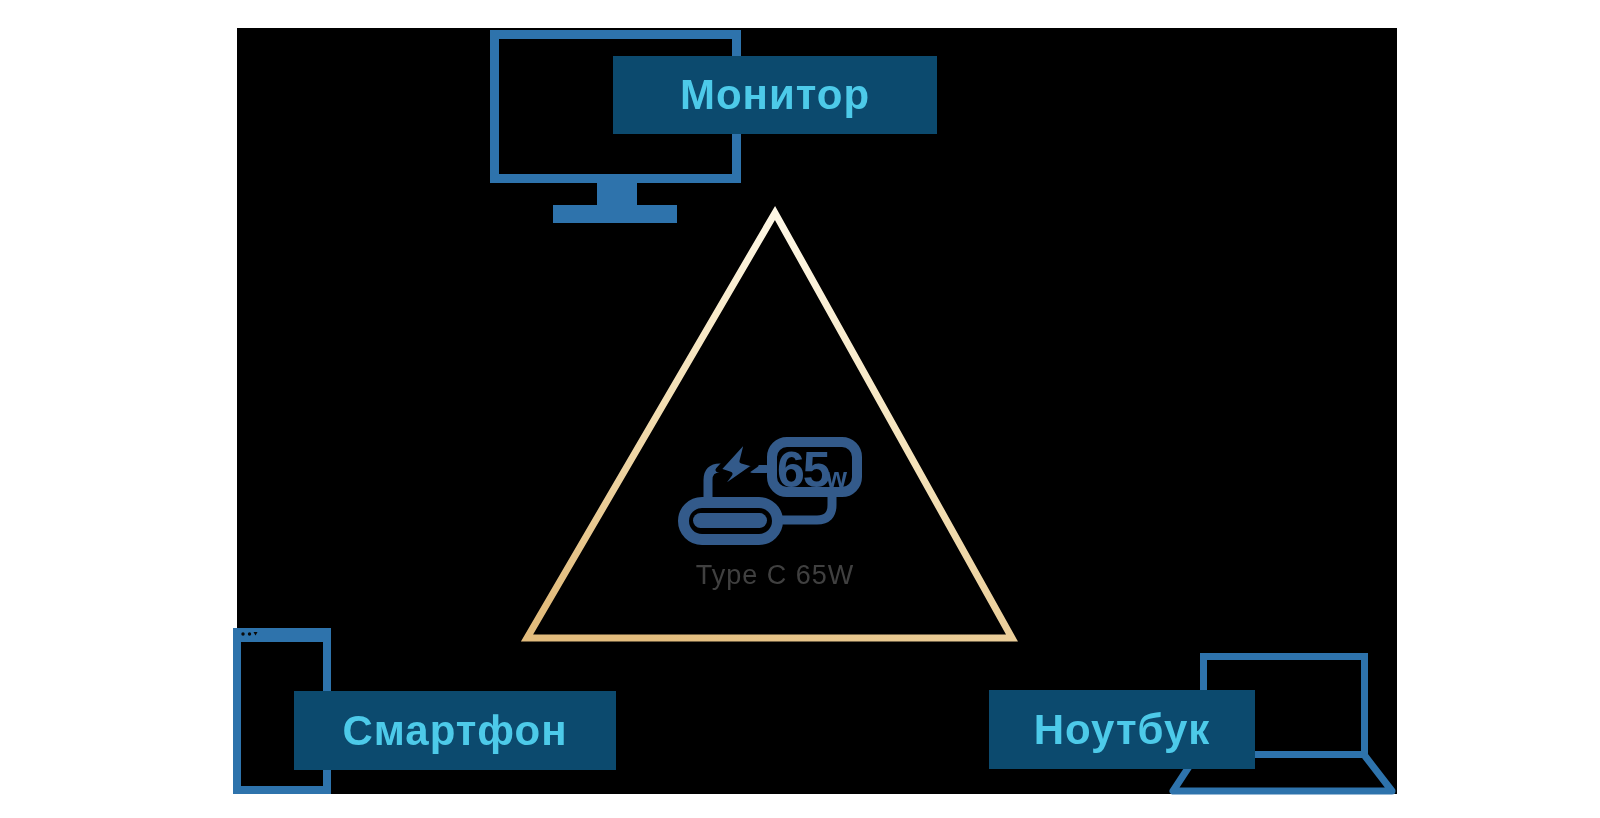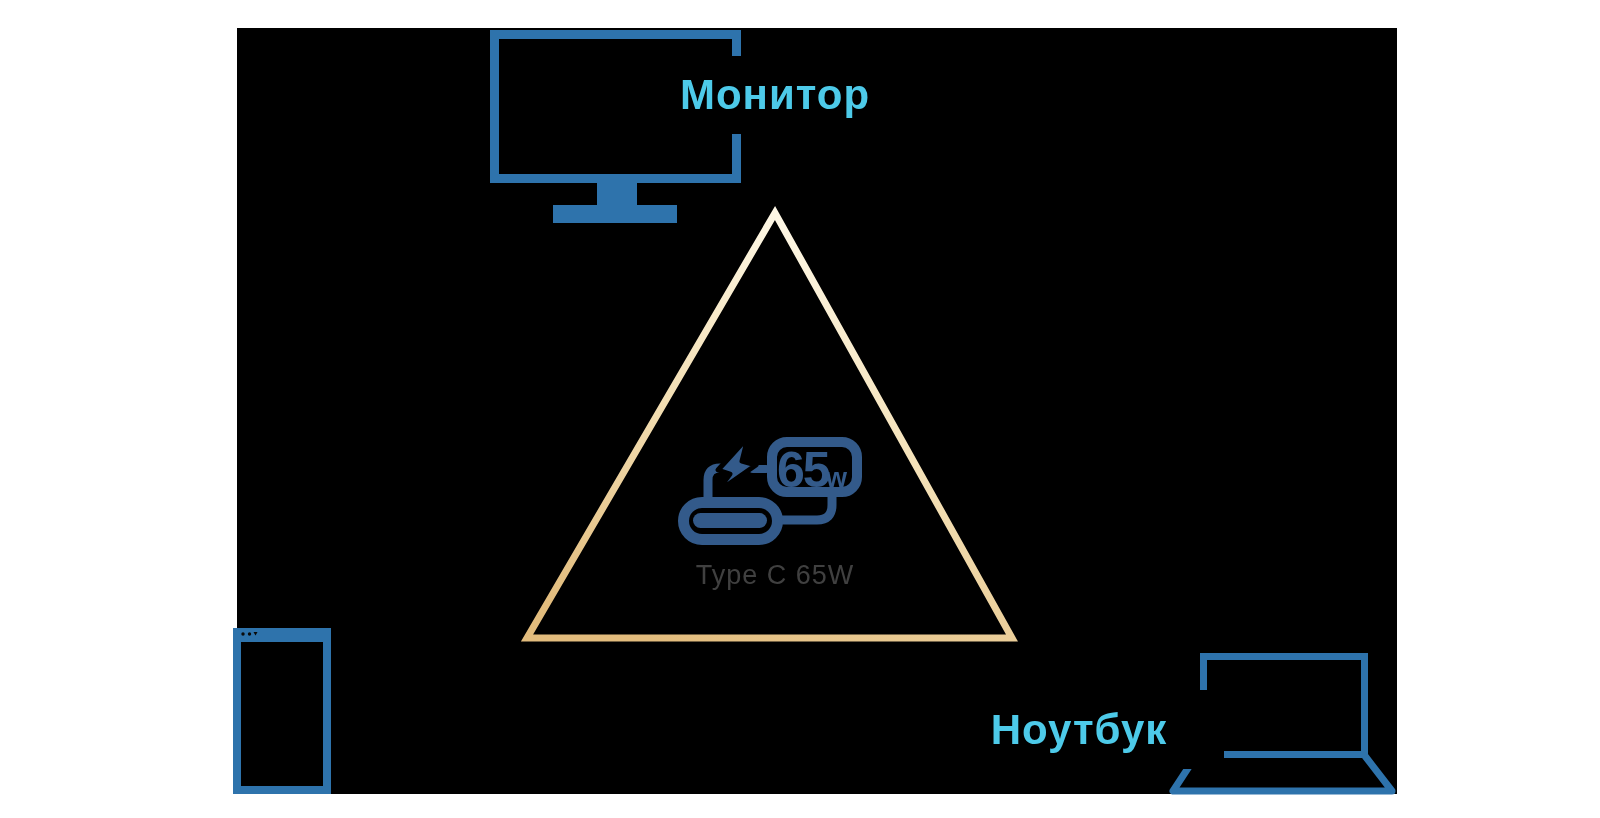--- a/index.html
+++ b/index.html
@@ -28,21 +28,21 @@
     position: absolute;
     z-index: 1;
   }
   .stroke-blue { stroke: #2E73AC; fill: none; }
   .fill-blue   { fill: #2E73AC; }
   .stroke-navy { stroke: #335A8A; fill: none; }
   .fill-navy   { fill: #335A8A; }
   .device-label {
     position: absolute;
     z-index: 2;
-    background: #000000;
+    background: #0c4a6e;
     color: #4DCAE9;
     font-weight: bold;
     font-size: 42px;
     letter-spacing: 1px;
     display: flex;
     align-items: center;
     justify-content: center;
   }
   .caption {
     position: absolute;
@@ -109,20 +109,23 @@
     <rect class="stroke-navy" x="23.5" y="77.5" width="94" height="37" rx="18.5" stroke-width="11"></rect>
     <rect class="fill-navy" x="33" y="88" width="74" height="15" rx="7.5"></rect>
 
     <path d="M88,12 L58,45 L70,49 L56,68 L96,40 L82,36 Z" fill="#335A8A" stroke="#000000" stroke-width="5" stroke-linejoin="round"></path>
   </svg>
 
   <div class="device-label" style="left:613px; top:56px; width:324px; height:78px;">
     <span>Монитор</span>
   </div>
 
+  <div class="device-label" style="left:294px; top:691px; width:322px; height:79px;">
+    <span>Смартфон</span>
+  </div>
 
-  <div class="device-label" style="left:934px; top:690px; width:290px; height:79px;">
+  <div class="device-label" style="left:989px; top:690px; width:266px; height:79px;">
     <span>Ноутбук</span>
   </div>
 
   <div class="caption" style="left:625px; top:560px; width:300px; height:32px;">Type C 65W</div>
 
 </div>
 
 </body></html>

